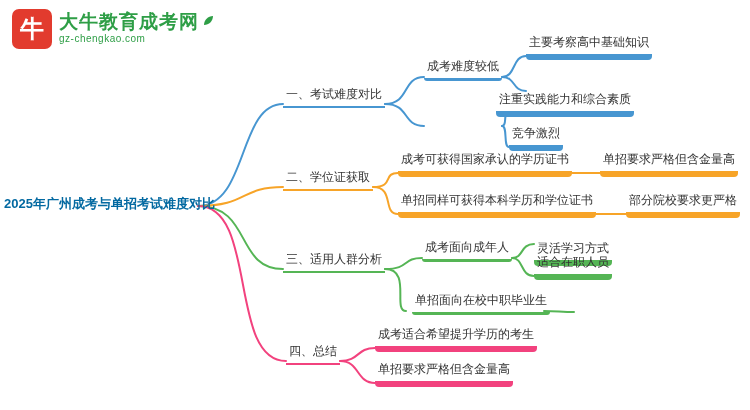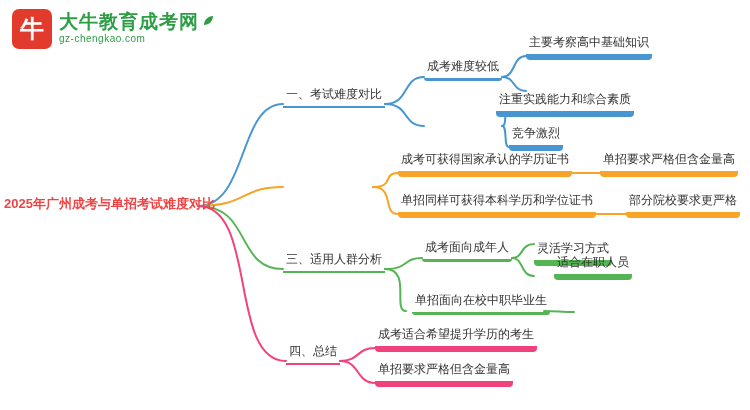--- a/index.html
+++ b/index.html
@@ -18,21 +18,21 @@
   .brand-name{color:#2e9e46;font-weight:bold;font-size:19px;letter-spacing:1px;line-height:18px;display:inline-block;}
   .brand-url{color:#2e9e46;font-size:10px;line-height:14px;margin-top:0;letter-spacing:.5px;}
   .leaf-icon{display:inline-block;vertical-align:top;margin-left:3px;}
   
   svg.links{position:absolute;left:0;top:0;}
   .node{
     position:absolute;white-space:nowrap;color:#333;
     font-size:12px;line-height:15px;padding:0 3px 4px;
   }
   .root{
-    font-size:13px;line-height:16px;font-weight:bold;color:#ef4444;padding:0;
+    font-size:13px;line-height:16px;font-weight:bold;color:#0369a1;padding:0;
   }
   .thin{border-bottom:2px solid;}
   .mid{border-bottom:3px solid;border-radius:0 0 3px 3px;}
   .thick{border-bottom:6px solid;border-radius:0 0 4px 4px;}
   .c-blue{border-color:#4796d1;}
   .c-orange{border-color:#f7a428;}
   .c-green{border-color:#55b555;}
   .c-pink{border-color:#f2427e;}
 </style>
 </head>
@@ -85,28 +85,29 @@
   </div>
 
   <div class="node root" style="left:4px;top:196px">2025年广州成考与单招考试难度对比</div>
 
   <div class="node thin c-blue" style="left:283px;top:87px">一、考试难度对比</div>
   <div class="node mid c-blue" style="left:424px;top:59px">成考难度较低</div>
   <div class="node thick c-blue" style="left:526px;top:35px">主要考察高中基础知识</div>
   <div class="node thick c-blue" style="left:496px;top:92px">注重实践能力和综合素质</div>
   <div class="node thick c-blue" style="left:509px;top:126px">竞争激烈</div>
 
+  <div class="node thin c-orange" style="left:283px;top:170px">二、学位证获取</div>
   <div class="node thick c-orange" style="left:398px;top:152px">成考可获得国家承认的学历证书</div>
   <div class="node thick c-orange" style="left:600px;top:152px">单招要求严格但含金量高</div>
   <div class="node thick c-orange" style="left:398px;top:193px">单招同样可获得本科学历和学位证书</div>
   <div class="node thick c-orange" style="left:626px;top:193px">部分院校要求更严格</div>
 
   <div class="node thin c-green" style="left:283px;top:252px">三、适用人群分析</div>
   <div class="node mid c-green" style="left:422px;top:240px">成考面向成年人</div>
   <div class="node thick c-green" style="left:534px;top:241px">灵活学习方式</div>
-  <div class="node thick c-green" style="left:554px;top:255px">适合在职人员</div>
+  <div class="node thick c-green" style="left:534px;top:255px">适合在职人员</div>
   <div class="node mid c-green" style="left:412px;top:293px">单招面向在校中职毕业生</div>
 
   <div class="node thin c-pink" style="left:286px;top:344px">四、总结</div>
   <div class="node thick c-pink" style="left:375px;top:327px">成考适合希望提升学历的考生</div>
   <div class="node thick c-pink" style="left:375px;top:362px">单招要求严格但含金量高</div>
 
 </div>
 
 </body></html>

